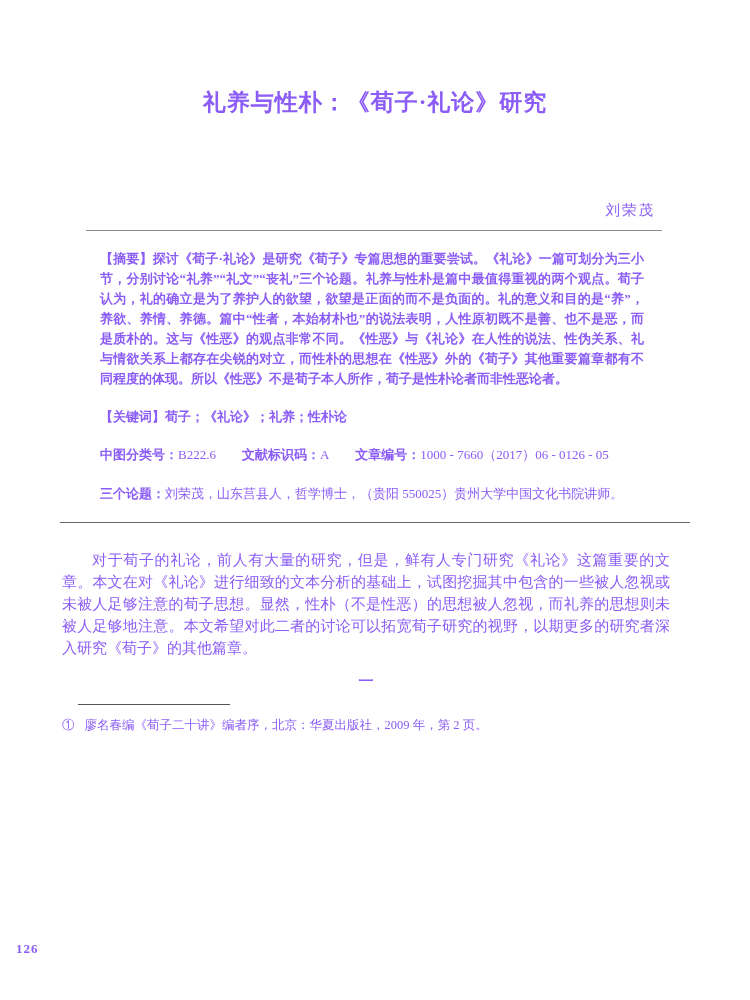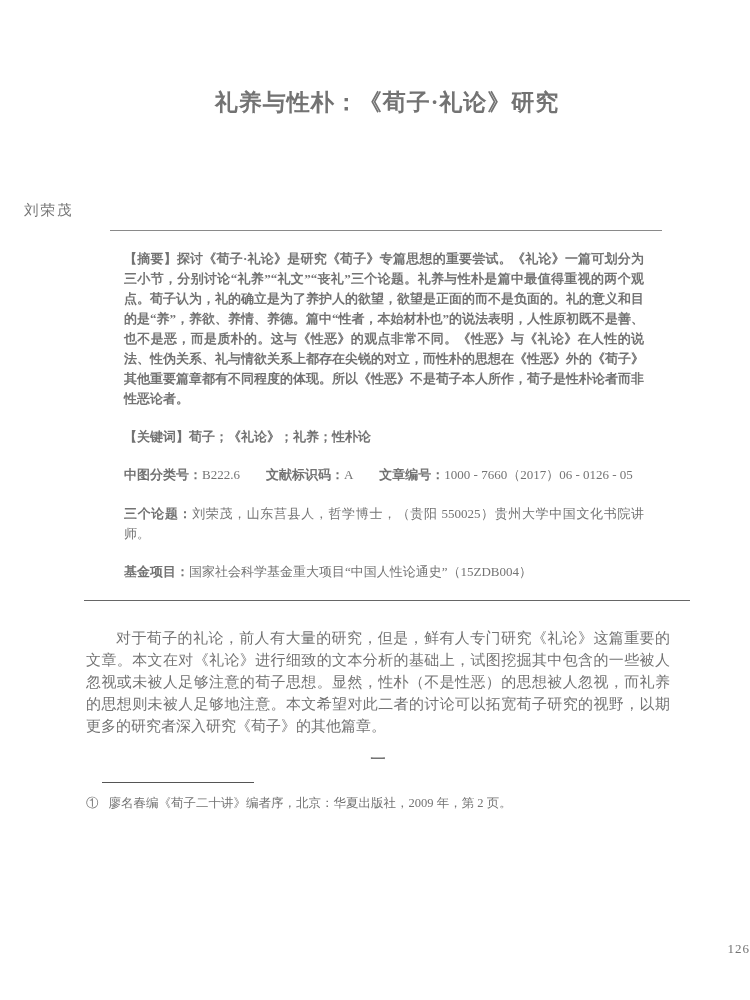--- a/index.html
+++ b/index.html
@@ -6,37 +6,36 @@
     margin: 0;
     padding: 0;
     background: #ffffff;
   }
   .page {
     position: relative;
     width: 750px;
     height: 1000px;
     margin: 0;
     background: #ffffff;
-    color: #737373;
+    color: #8b5cf6;
     font-family: "Liberation Serif", "DejaVu Serif", serif;
     overflow: hidden;
     box-sizing: border-box;
-    padding-left: 24px;
   }
   .article-title {
     margin: 88px 0 0 0;
     text-align: center;
     font-size: 23px;
     font-weight: bold;
     line-height: 30px;
     letter-spacing: 1px;
   }
   .author-line {
     margin: 82px 95px 0 0;
-    text-align: left;
+    text-align: right;
     font-size: 14.5px;
     line-height: 20px;
     letter-spacing: 2px;
   }
   .rule-top {
     margin: 10px 88px 0 86px;
     border-top: 1px solid #8a8a8a;
     height: 0;
   }
   .front-matter {
@@ -84,46 +83,46 @@
     height: 0;
   }
   .footnote {
     margin: 11px 60px 0 62px;
     font-size: 12.5px;
     line-height: 18px;
   }
   .footnote-marker { margin-right: 10px; }
   .page-number {
     position: absolute;
-    left: 6px;
+    left: 16px;
     right: 0;
     top: 941px;
-    text-align: right;
+    text-align: left;
     font-size: 13px;
     letter-spacing: 1px;
+    font-weight: bold;
   }
 </style>
 </head>
 <body>
 
 <div class="page">
 
   <h1 class="article-title">礼养与性朴：《荀子·礼论》研究</h1>
 
   <div class="author-line">刘荣茂</div>
 
   <div class="rule-top"></div>
 
   <div class="front-matter">
     <p class="fm-bold"><span>【摘要】</span><span>探讨《荀子·礼论》是研究《荀子》专篇思想的重要尝试。《礼论》一篇可划分为三小节，分别讨论“礼养”“礼文”“丧礼”三个论题。礼养与性朴是篇中最值得重视的两个观点。荀子认为，礼的确立是为了养护人的欲望，欲望是正面的而不是负面的。礼的意义和目的是“养”，养欲、养情、养德。篇中“性者，本始材朴也”的说法表明，人性原初既不是善、也不是恶，而是质朴的。这与《性恶》的观点非常不同。《性恶》与《礼论》在人性的说法、性伪关系、礼与情欲关系上都存在尖锐的对立，而性朴的思想在《性恶》外的《荀子》其他重要篇章都有不同程度的体现。所以《性恶》不是荀子本人所作，荀子是性朴论者而非性恶论者。</span></p>
     <p class="fm-bold"><span>【关键词】</span><span>荀子；《礼论》；礼养；性朴论</span></p>
     <p class="clc-line"><span class="fm-label">中图分类号：</span><span>B222.6</span><span class="clc-gap fm-label">文献标识码：</span><span>A</span><span class="clc-gap fm-label">文章编号：</span><span>1000 - 7660（2017）06 - 0126 - 05</span></p>
     <div class="bio-block">
       <p><span class="fm-label">三个论题：</span><span>刘荣茂，山东莒县人，哲学博士，（贵阳 550025）贵州大学中国文化书院讲师。</span></p>
-      <p><span class="fm-label">基金项目：</span><span>国家社会科学基金重大项目“中国人性论通史”（15ZDB004）</span></p>
     </div>
   </div>
 
   <div class="rule-main"></div>
 
   <div class="article-body">
       <p>对于荀子的礼论，前人有大量的研究，但是，鲜有人专门研究《礼论》这篇重要的文章。本文在对《礼论》进行细致的文本分析的基础上，试图挖掘其中包含的一些被人忽视或未被人足够注意的荀子思想。显然，性朴（不是性恶）的思想被人忽视，而礼养的思想则未被人足够地注意。本文希望对此二者的讨论可以拓宽荀子研究的视野，以期更多的研究者深入研究《荀子》的其他篇章。</p>
       <div class="section-heading">一</div>
     </div>
 

